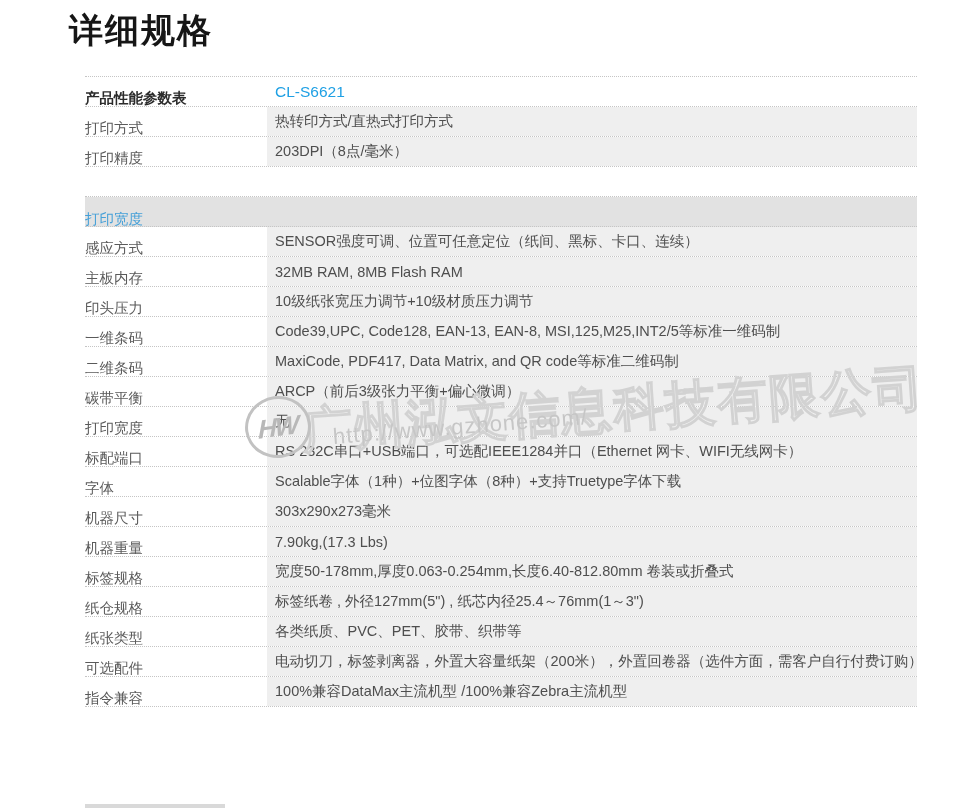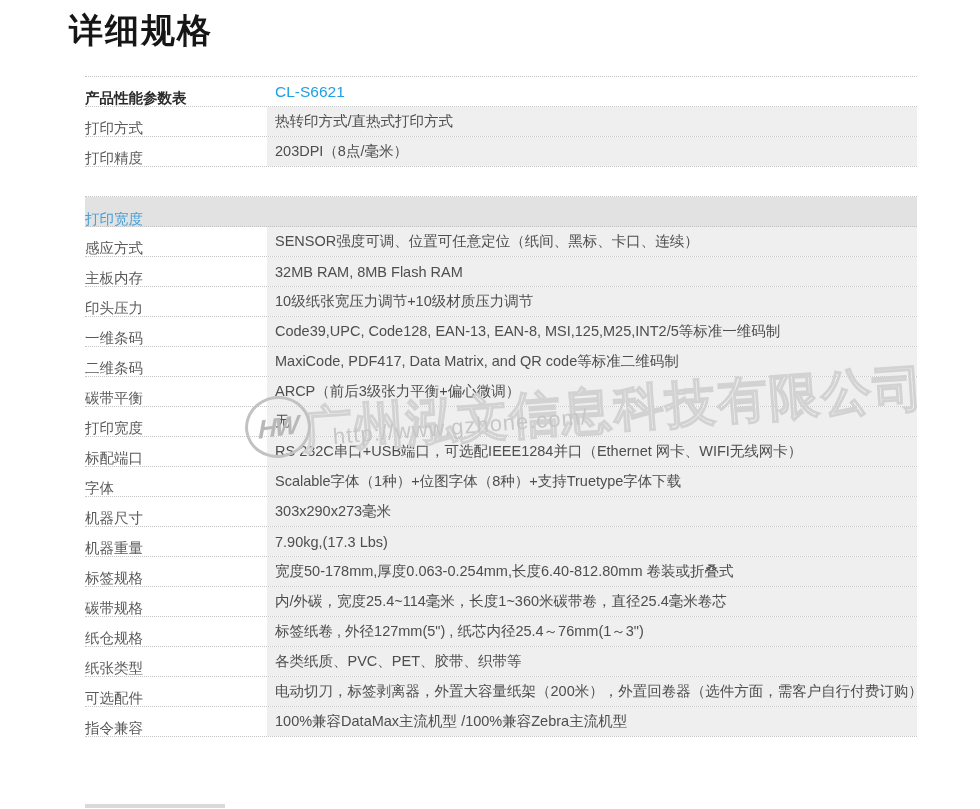--- a/index.html
+++ b/index.html
@@ -153,24 +153,20 @@
   <div class="row">
     <div class="label">机器重量</div>
     <div class="value">7.90kg,(17.3 Lbs)</div>
   </div>
 
   <div class="row">
     <div class="label">标签规格</div>
     <div class="value">宽度50-178mm,厚度0.063-0.254mm,长度6.40-812.80mm 卷装或折叠式</div>
   </div>
 
-  <div class="row">
-    <div class="label">碳带规格</div>
-    <div class="value">内/外碳，宽度25.4~114毫米，长度1~360米碳带卷，直径25.4毫米卷芯</div>
-  </div>
 
   <div class="row">
     <div class="label">纸仓规格</div>
     <div class="value">标签纸卷 , 外径127mm(5") , 纸芯内径25.4～76mm(1～3")</div>
   </div>
 
   <div class="row">
     <div class="label">纸张类型</div>
     <div class="value">各类纸质、PVC、PET、胶带、织带等</div>
   </div>

